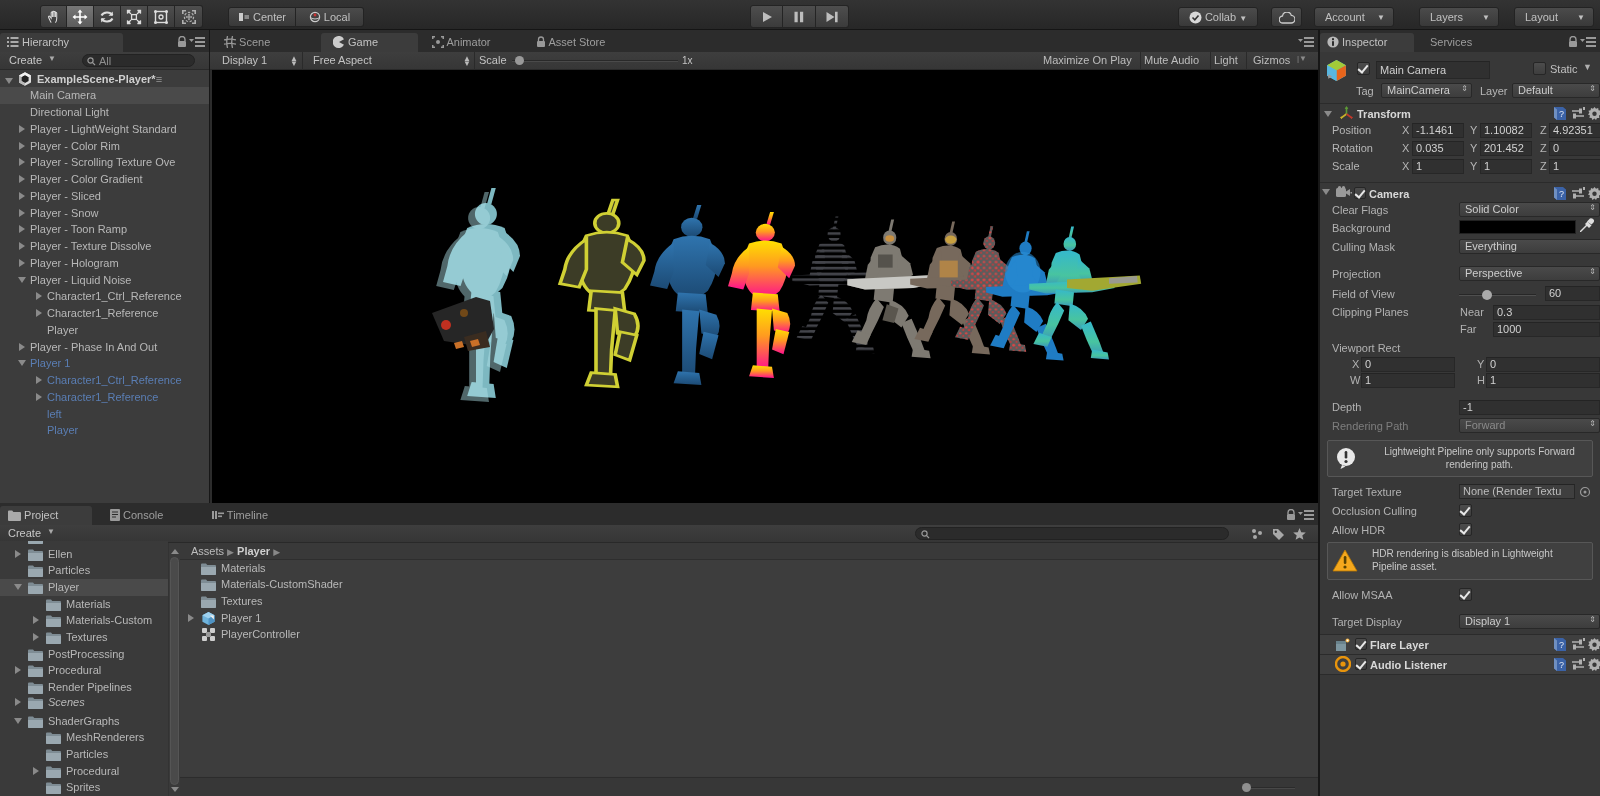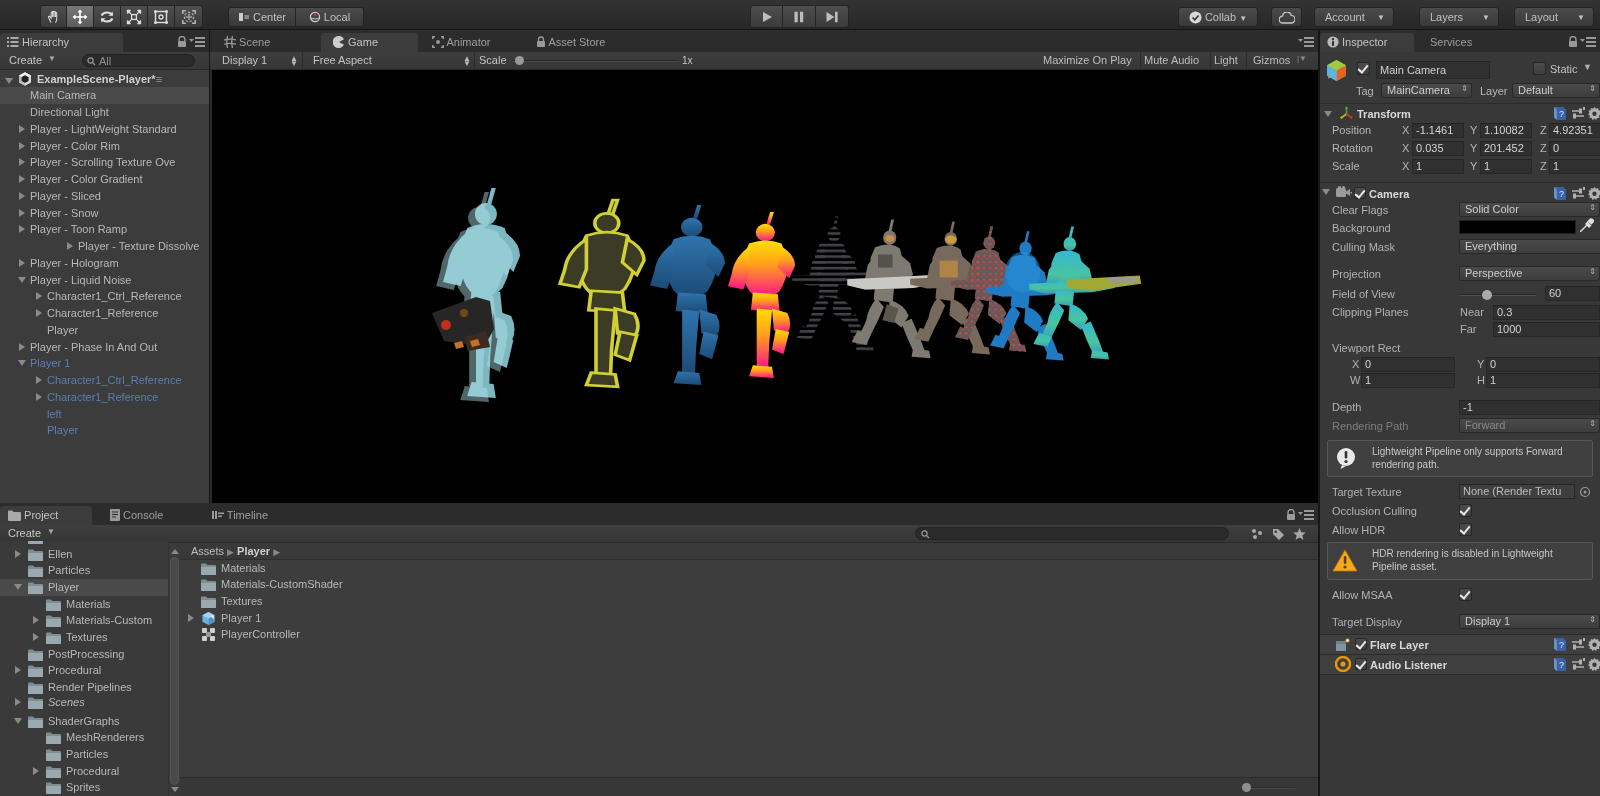--- a/index.html
+++ b/index.html
@@ -218,21 +218,21 @@
         <span style="position:absolute;left:30px;">Player - Sliced</span>
       </div>
   <div class="hrow" style="top:133.5px;padding-left:23px;">
         <span class="tri" style="position:absolute;left:19px;top:4px;"></span>
         <span style="position:absolute;left:30px;">Player - Snow</span>
       </div>
   <div class="hrow" style="top:150.2px;">
         <span class="tri" style="position:absolute;left:19px;top:4px;"></span>
         <span style="position:absolute;left:30px;">Player - Toon Ramp</span>
       </div>
-  <div class="hrow" style="top:167.0px;margin-left:48px;">
+  <div class="hrow" style="top:167.0px;">
         <span class="tri" style="position:absolute;left:19px;top:4px;"></span>
         <span style="position:absolute;left:30px;">Player - Texture Dissolve</span>
       </div>
   <div class="hrow" style="top:183.8px;">
         <span class="tri" style="position:absolute;left:19px;top:4px;"></span>
         <span style="position:absolute;left:30px;">Player - Hologram</span>
       </div>
   <div class="hrow" style="top:200.5px;">
         <span class="trid" style="position:absolute;left:18px;top:5px;"></span>
         <span style="position:absolute;left:30px;">Player - Liquid Noise</span>
@@ -806,21 +806,21 @@
   <div class="ifield" style="left:139px;top:348px;width:141px;">-1</div>
   <span style="position:absolute;left:12px;top:368px;color:#7e7e7e;">Rendering Path</span>
   <div class="idrop" style="left:139px;top:366px;width:141px;color:#8a8a8a;">Forward<span class="updn">⇕</span></div>
   <div class="helpbox" style="top:388px;height:37px;"></div>
   <svg style="position:absolute;left:14px;top:394px" width="24" height="24" viewBox="0 0 24 24">
         <circle cx="12" cy="11" r="9" fill="#e8e8e8"></circle>
         <path d="M8 19 l-1.5 4 l5 -2.5 Z" fill="#e8e8e8"></path>
         <rect x="10.7" y="5" width="2.6" height="7.5" rx="1.3" fill="#333"></rect>
         <circle cx="12" cy="15.5" r="1.6" fill="#333"></circle>
       </svg>
-  <div style="position:absolute;left:52px;top:393px;width:215px;font-size:10px;color:#c8c8c8;line-height:13px;">Lightweight Pipeline only supports Forward rendering path.</div>
+  <div style="position:absolute;left:52px;top:393px;width:215px;font-size:10px;color:#c8c8c8;line-height:13px;text-align:center;">Lightweight Pipeline only supports Forward rendering path.</div>
   <span style="position:absolute;left:12px;top:434px;color:#b2b2b2;">Target Texture</span>
   <div class="ifield" style="left:139px;top:432px;width:116px;background:#3f3f3f;color:#bdbdbd;">None (Render Textu</div>
   <svg style="position:absolute;left:259px;top:434px" width="12" height="12" viewBox="0 0 12 12">
         <circle cx="6" cy="6" r="4.5" fill="none" stroke="#999" stroke-width="1.2"></circle>
         <circle cx="6" cy="6" r="1.5" fill="#999"></circle>
       </svg>
   <span style="position:absolute;left:12px;top:453px;color:#b2b2b2;">Occlusion Culling</span>
   <div class="chk c" style="left:139px;top:452px;"></div>
   <span style="position:absolute;left:12px;top:472px;color:#b2b2b2;">Allow HDR</span>
   <div class="chk c" style="left:139px;top:471px;"></div>

